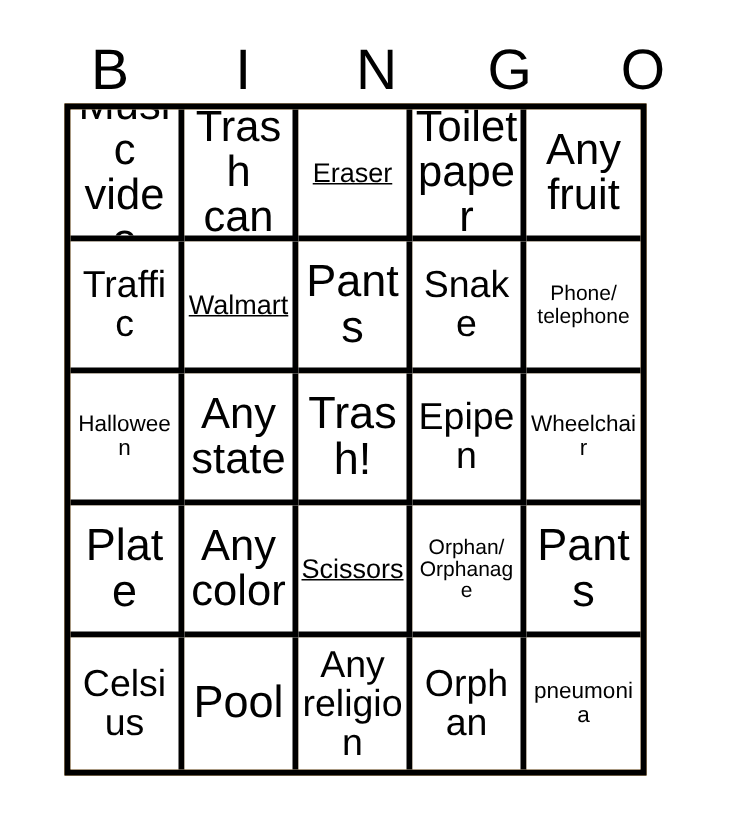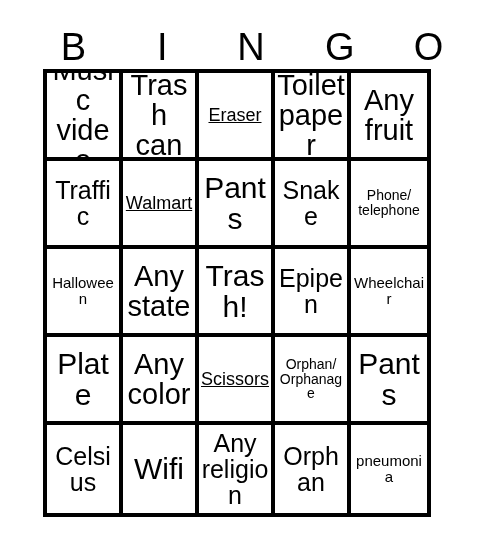--- a/index.html
+++ b/index.html
@@ -172,21 +172,21 @@
         <span class="cell-text sz-xxs">Orphan/
 Orphanage</span>
       </div>
       <div class="bingo-cell last-col">
         <span class="cell-text sz-xl">Pants</span>
       </div>
       <div class="bingo-cell last-row">
         <span class="cell-text sz-md">Celsius</span>
       </div>
       <div class="bingo-cell last-row">
-        <span class="cell-text sz-xl">Wifi</span>
+        <span class="cell-text sz-xl">Pool</span>
       </div>
       <div class="bingo-cell last-row">
         <span class="cell-text sz-md">Any
 religion</span>
       </div>
       <div class="bingo-cell last-row">
         <span class="cell-text sz-md">Orphan</span>
       </div>
       <div class="bingo-cell last-col last-row">
         <span class="cell-text sz-xs">pneumonia</span>

